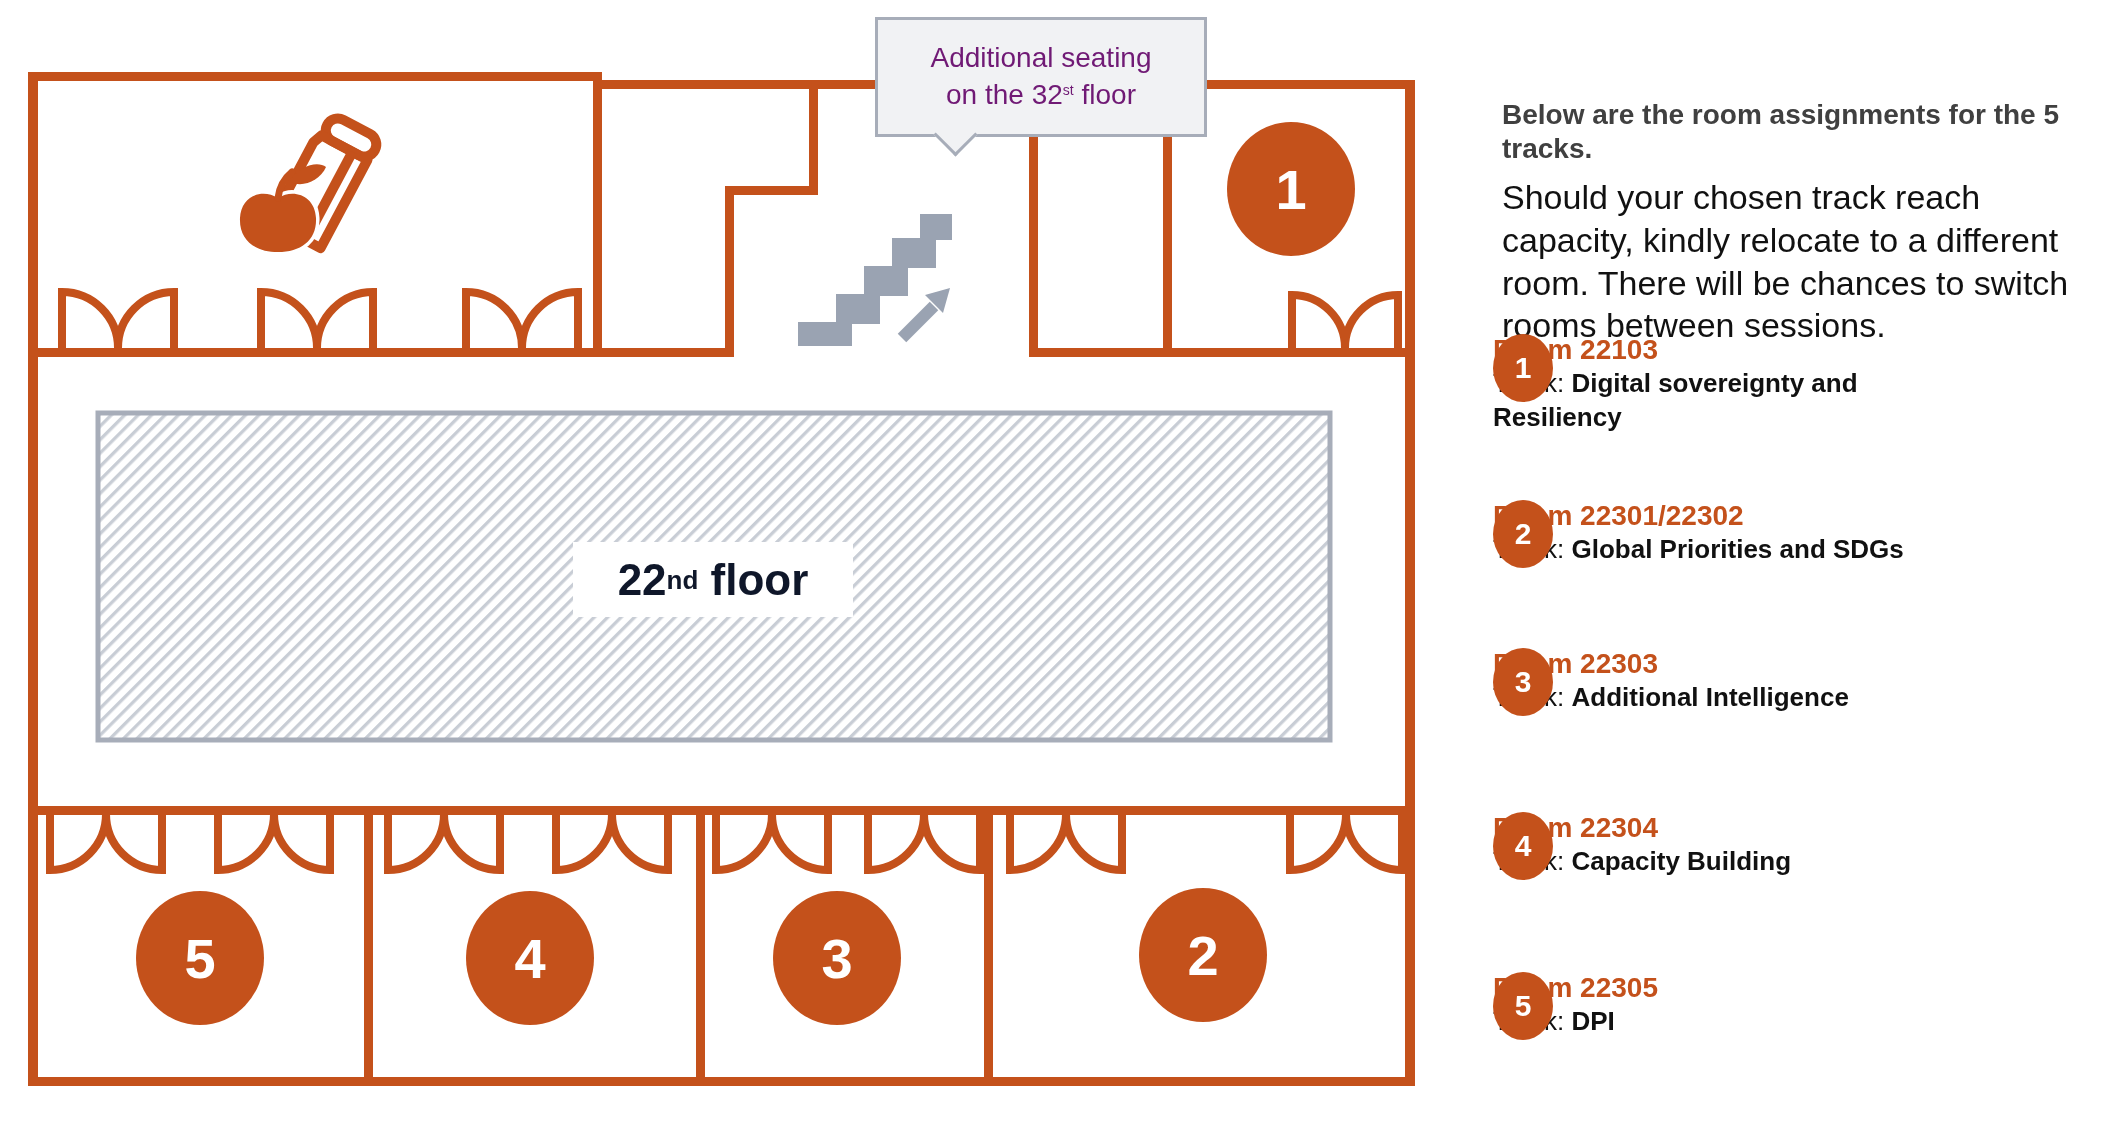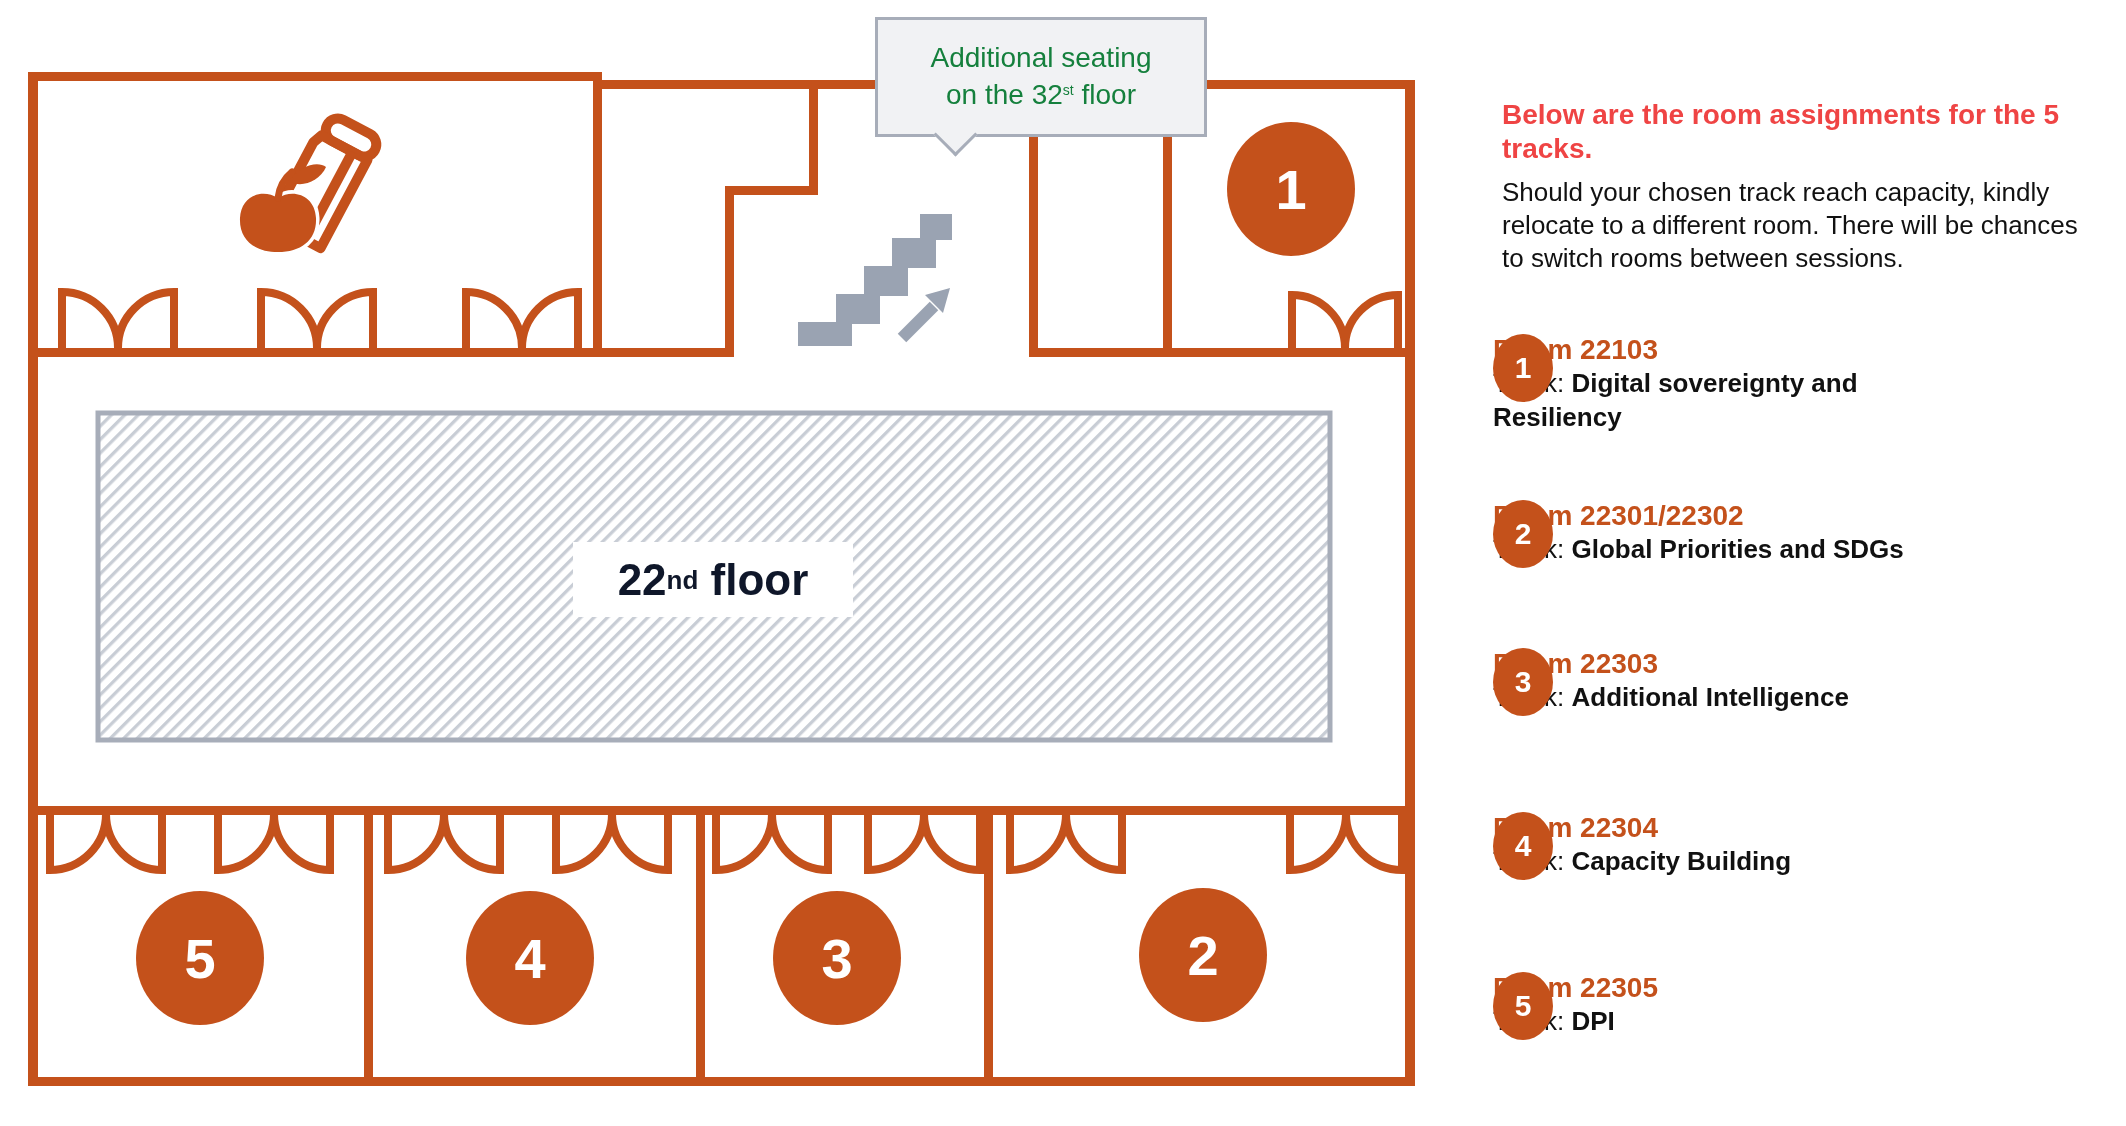--- a/index.html
+++ b/index.html
@@ -20,37 +20,37 @@
     position:absolute;left:573px;top:542px;width:280px;height:75px;z-index:2;
     background:#fff;display:flex;align-items:center;justify-content:center;
     color:#0f172a;font-weight:bold;font-size:44px;white-space:pre;
   }
   #floor-label sup{font-size:26px;line-height:0;vertical-align:14px;}
   
   #callout{
     position:absolute;left:875px;top:17px;width:332px;height:120px;z-index:4;
     background:#F1F2F4;border:3px solid #A7ADB9;box-sizing:border-box;
     display:flex;flex-direction:column;align-items:center;justify-content:center;
-    font-size:28px;color:#15803d;line-height:1.32;text-align:right;
+    font-size:28px;color:#701a75;line-height:1.32;text-align:right;
   }
   #callout sup{font-size:14px;line-height:0;vertical-align:9px;}
   #callout .notch{
     position:absolute;bottom:-16px;left:62px;width:28px;height:28px;
     background:#F1F2F4;border-right:3px solid #A7ADB9;border-bottom:3px solid #A7ADB9;
     transform:rotate(45deg);
   }
   
   #sidebar{position:absolute;left:1502px;top:0;z-index:2;color:#111;}
   #sidebar .heading{
     position:absolute;left:0;top:98px;width:575px;
-    color:#ef4444;font-weight:bold;font-size:28px;line-height:1.22;
+    color:#404040;font-weight:bold;font-size:28px;line-height:1.22;
   }
   #sidebar .body-text{
     position:absolute;left:0;top:176px;width:600px;
-    font-size:26px;line-height:1.26;
+    font-size:34px;line-height:1.26;
   }
   .track-item{position:absolute;left:-9px;display:flex;gap:36px;}
   .track-item .marker.list{width:60px;height:68px;font-size:30px;flex:0 0 auto;margin-top:2px;}
   .track-item .txt{width:445px;font-size:26px;line-height:1.3;}
   .track-item .room{color:#C4511B;font-weight:bold;font-size:28px;line-height:1.25;}
   .track-item .track b{font-weight:bold;}
 </style>
 </head>
 <body>
 

